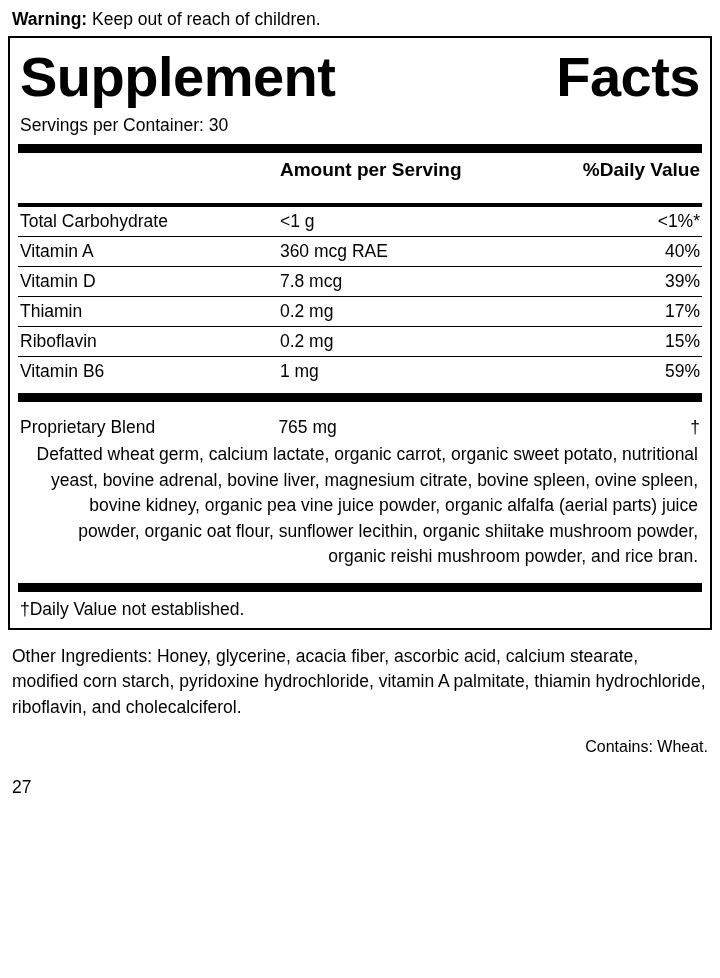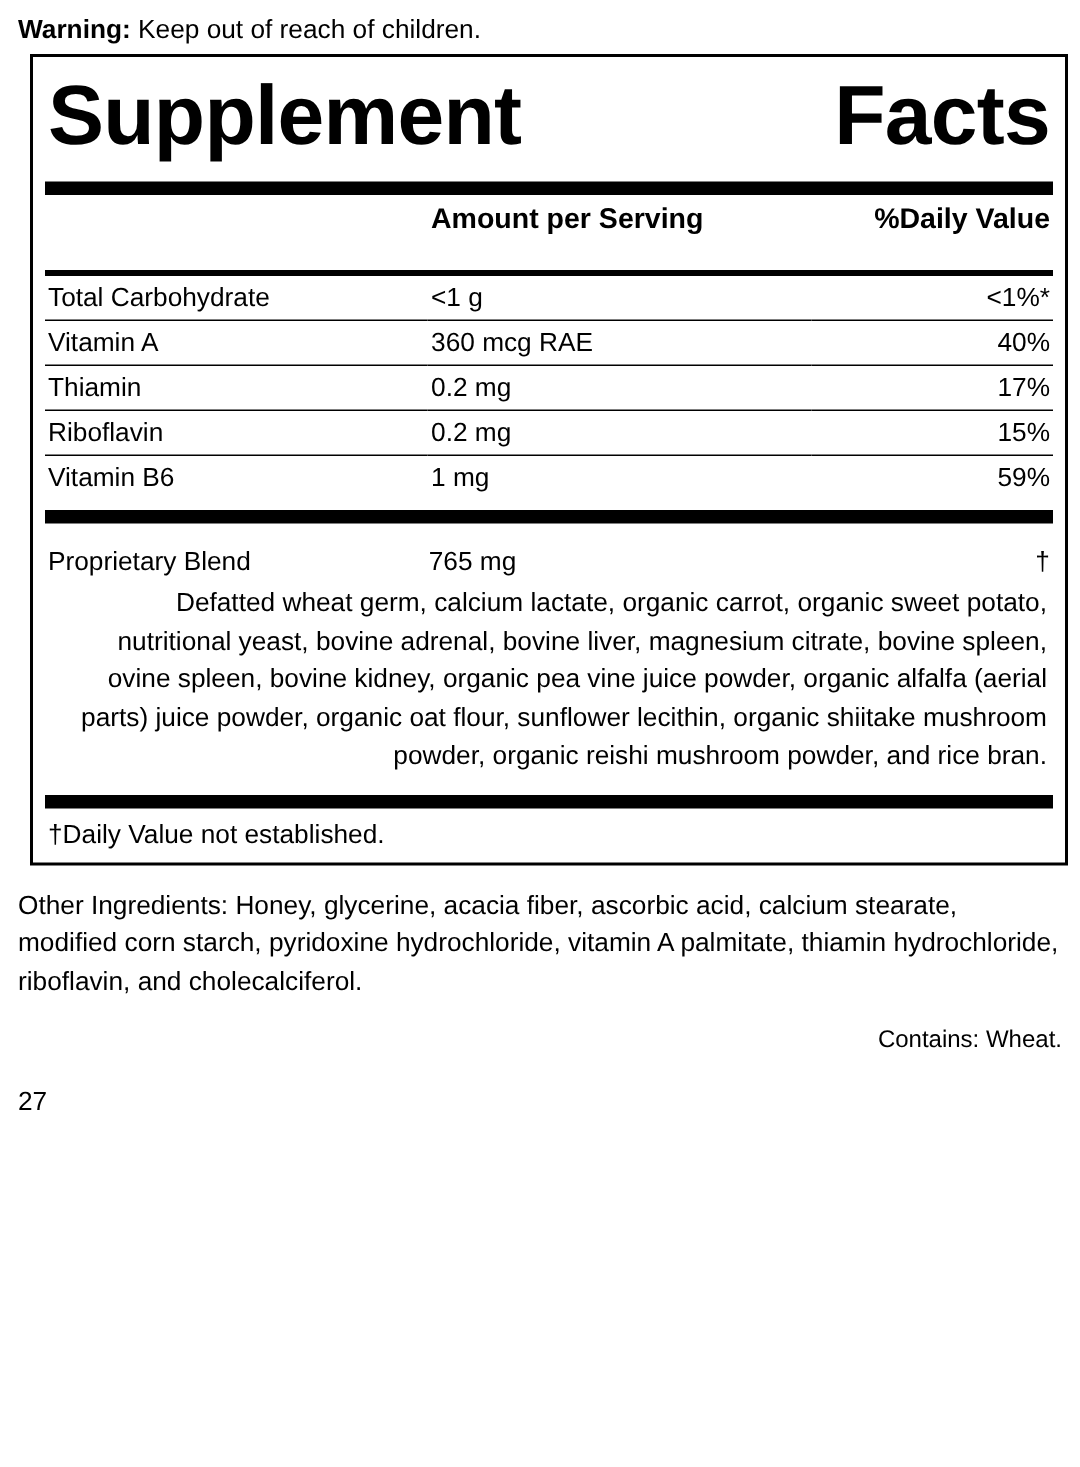--- a/index.html
+++ b/index.html
@@ -30,21 +30,21 @@
     padding: 8px 4px 6px 4px;
     white-space: nowrap;
   }
   .warning b { font-weight: bold; }
 
   
   .panel {
     border: 2.5px solid #000;
     box-sizing: border-box;
     padding: 4px 8px 6px 8px;
-    margin: 0 0 0 12px;
+    margin: 0 0 0 0;
   }
 
   .sf-title {
     font-size: 56px;
     font-weight: bold;
     letter-spacing: -0.5px;
     line-height: 66px;
     display: flex;
     justify-content: space-between;
     padding: 2px 2px 4px 2px;
@@ -143,20 +143,21 @@
     <b>Warning:</b><span> Keep out of reach of children.</span>
   </div>
 
   <div class="panel">
 
     <div class="sf-title">
       <span>Supplement</span>
       <span>Facts</span>
     </div>
 
+    <div class="serving-line">Servings per Container: 30</div>
 
     <div class="rule-thick"></div>
 
     <table class="nutrients">
       <tbody>
           <tr class="header">
         <th class="c-name"></th>
         <th class="c-amt">Amount per Serving</th>
         <th class="c-dv">%Daily Value</th>
       </tr>
@@ -171,20 +172,25 @@
         <td class="c-name">Total Carbohydrate</td>
         <td class="c-amt">&lt;1 g</td>
         <td class="c-dv">&lt;1%*</td>
       </tr>
       <tr class="row">
         <td class="c-name">Vitamin A</td>
         <td class="c-amt">360 mcg RAE</td>
         <td class="c-dv">40%</td>
       </tr>
       <tr class="row">
+        <td class="c-name">Vitamin D</td>
+        <td class="c-amt">7.8 mcg</td>
+        <td class="c-dv">39%</td>
+      </tr>
+      <tr class="row">
         <td class="c-name">Thiamin</td>
         <td class="c-amt">0.2 mg</td>
         <td class="c-dv">17%</td>
       </tr>
       <tr class="row">
         <td class="c-name">Riboflavin</td>
         <td class="c-amt">0.2 mg</td>
         <td class="c-dv">15%</td>
       </tr>
       <tr class="row last">

